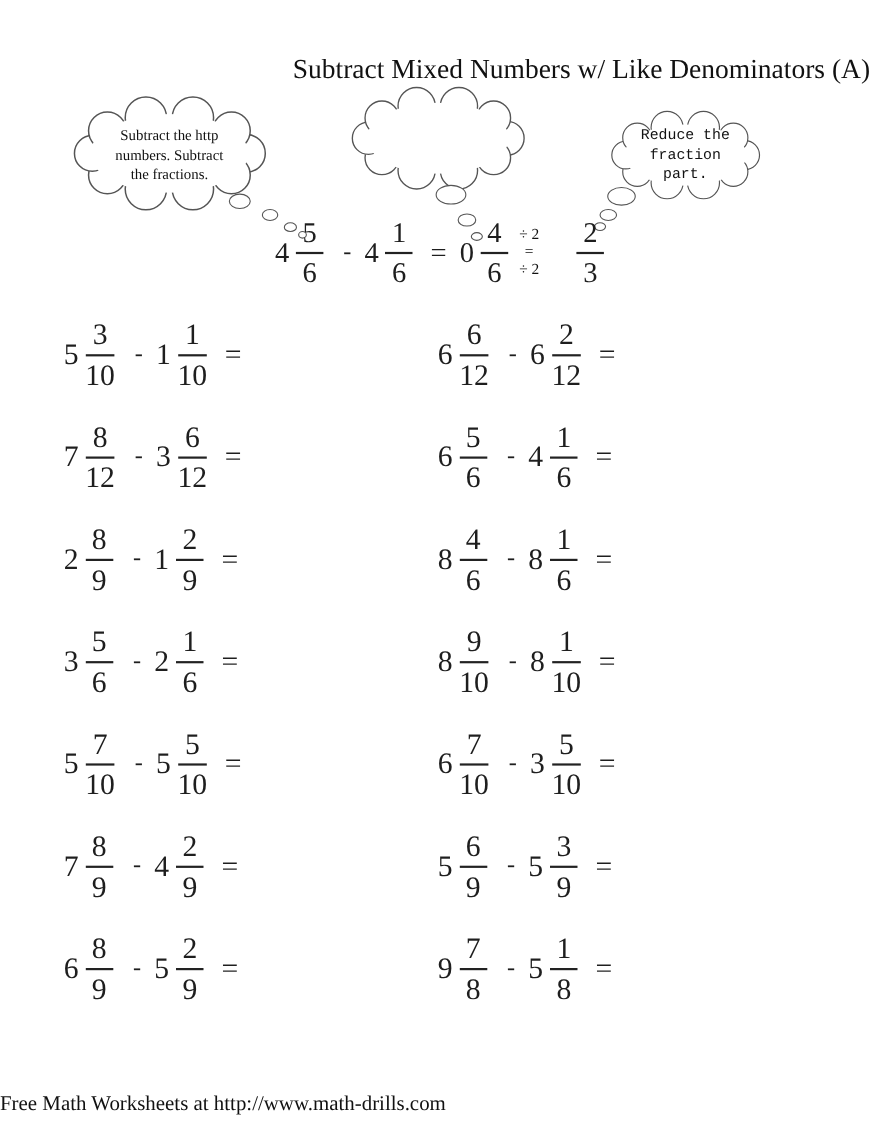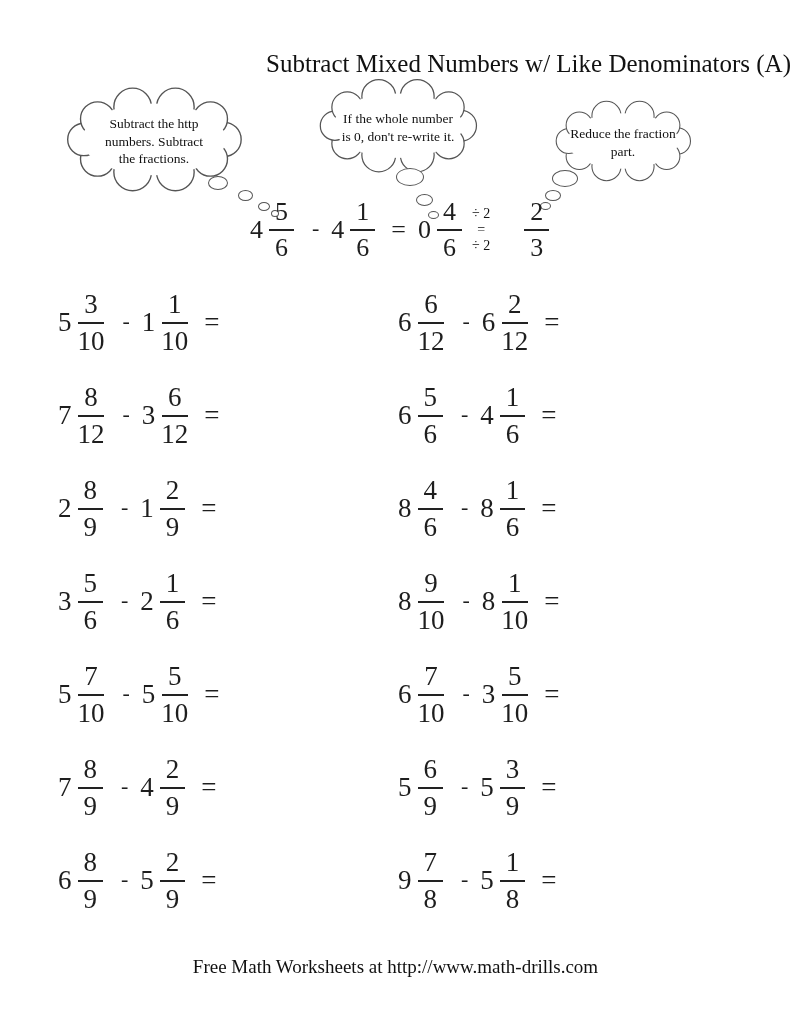--- a/index.html
+++ b/index.html
@@ -33,21 +33,21 @@
   .op-eq{margin-left:10px;}
   .example-row{position:absolute;left:250px;top:196px;height:68px;font-size:26px;}
   .reduce{display:inline-flex;flex-direction:column;align-items:center;
           font-size:14px;line-height:1.15;margin-left:4px;color:#111;}
   .final-frac{margin-left:34px;}
   .col{position:absolute;top:276px;}
   .col-left{left:58px;}
   .col-right{left:398px;}
   .problem{height:93px;font-size:27px;}
   .page-footer{
-    position:absolute;top:956px;left:0;width:791px;text-align:center;
+    position:absolute;top:993px;left:0;width:791px;text-align:left;
     font-size:19px;color:#111;
   }
 </style>
 </head>
 <body>
 
 <div class="page-title">Subtract Mixed Numbers w/ Like Denominators (A)</div>
 
 <div class="bubble" style="left:60px;top:86px;width:188px;height:112px;">
   <svg viewBox="0 0 220 130" aria-hidden="true">
@@ -81,27 +81,26 @@
         <circle cx="85" cy="100" r="22"></circle>
       <circle cx="44" cy="85" r="20"></circle>
         <circle cx="28" cy="62" r="19"></circle>
       <circle cx="44" cy="38" r="20"></circle>
         <circle cx="85" cy="24" r="22"></circle>
       <circle cx="135" cy="24" r="22"></circle>
         <circle cx="176" cy="38" r="20"></circle>
     </g>
     <ellipse cx="110" cy="62" rx="84" ry="42" fill="#ffffff" stroke="none"></ellipse>
   </svg>
-  <div class="bubble-text bt-2">If the whole number is 0, don't re-write it.</div>
 </div>
 <div class="trail" style="left:396px;top:168px;width:26px;height:16px;"></div>
 <div class="trail" style="left:416px;top:194px;width:15px;height:10px;"></div>
 <div class="trail" style="left:428px;top:211px;width:9px;height:6px;"></div>
 
-<div class="bubble" style="left:542px;top:100px;width:162px;height:86px;">
+<div class="bubble" style="left:542px;top:100px;width:162px;height:86px;font-family:Liberation Mono, monospace;">
   <svg viewBox="0 0 220 130" aria-hidden="true">
     <g fill="#ffffff" stroke="#555" stroke-width="1.6">
       <circle cx="192" cy="62" r="20"></circle>
         <circle cx="176" cy="85" r="20"></circle>
       <circle cx="135" cy="100" r="22"></circle>
         <circle cx="85" cy="100" r="22"></circle>
       <circle cx="44" cy="85" r="20"></circle>
         <circle cx="28" cy="62" r="19"></circle>
       <circle cx="44" cy="38" r="20"></circle>
         <circle cx="85" cy="24" r="22"></circle>

